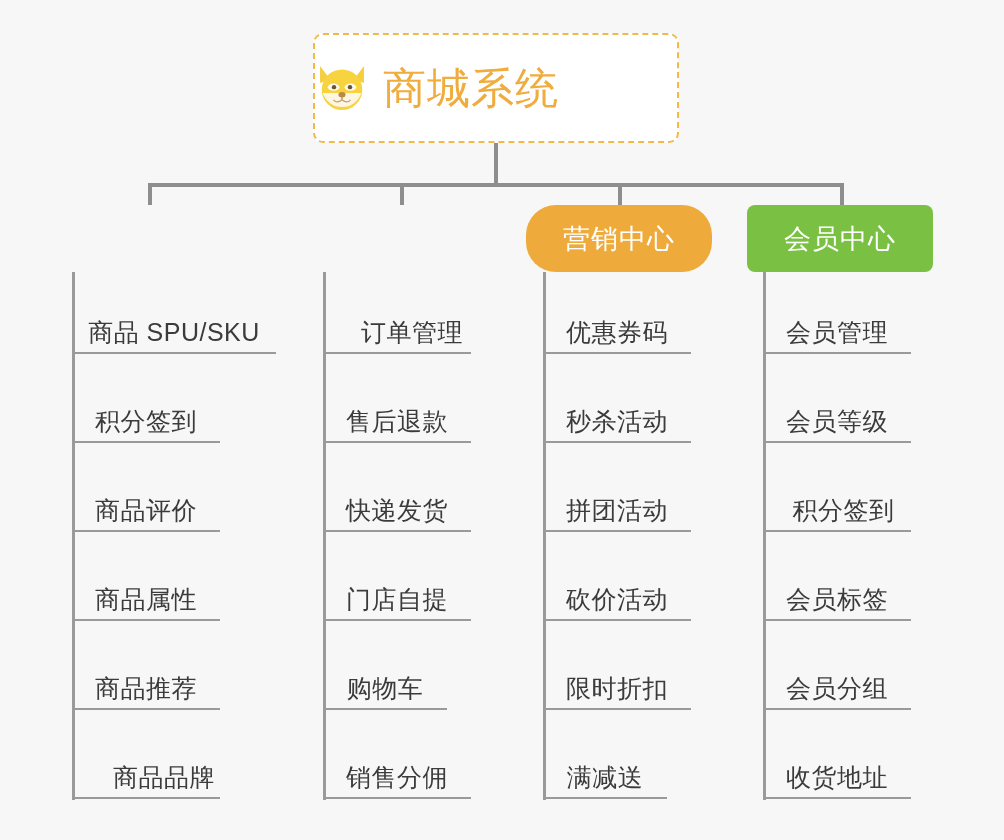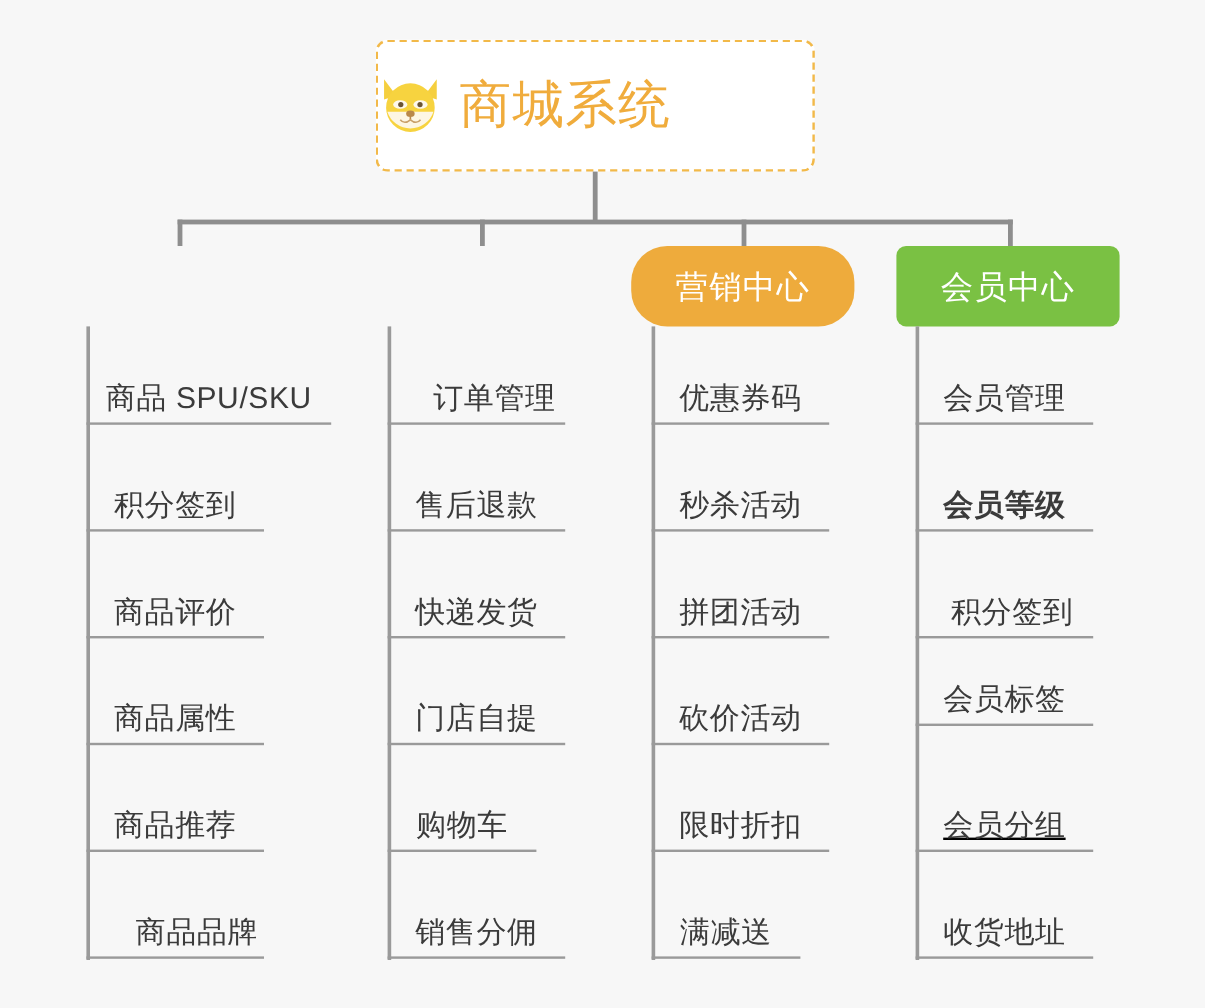--- a/index.html
+++ b/index.html
@@ -206,30 +206,30 @@
     <div class="leaf-item" style="top:445px; width:124px;">
       <span class="leaf-label">满减送</span>
     </div>
   </div>
 
   <div class="leaf-col" style="left:763px;">
     <div class="leaf-spine" style="height:528px;"></div>
     <div class="leaf-item" style="top:0px;   width:148px;">
       <span class="leaf-label">会员管理</span>
     </div>
-    <div class="leaf-item" style="top:89px;  width:148px;font-weight:bold;">
+    <div class="leaf-item" style="top:89px;  width:148px;">
       <span class="leaf-label">会员等级</span>
     </div>
     <div class="leaf-item" style="top:178px; width:148px;padding-left:13px;">
       <span class="leaf-label">积分签到</span>
     </div>
-    <div class="leaf-item" style="top:251px; width:148px;">
+    <div class="leaf-item" style="top:267px; width:148px;">
       <span class="leaf-label">会员标签</span>
     </div>
-    <div class="leaf-item" style="top:356px; width:148px;text-decoration:underline;">
+    <div class="leaf-item" style="top:356px; width:148px;">
       <span class="leaf-label">会员分组</span>
     </div>
     <div class="leaf-item" style="top:445px; width:148px;">
       <span class="leaf-label">收货地址</span>
     </div>
   </div>
 
 </div>
 
 </body></html>

